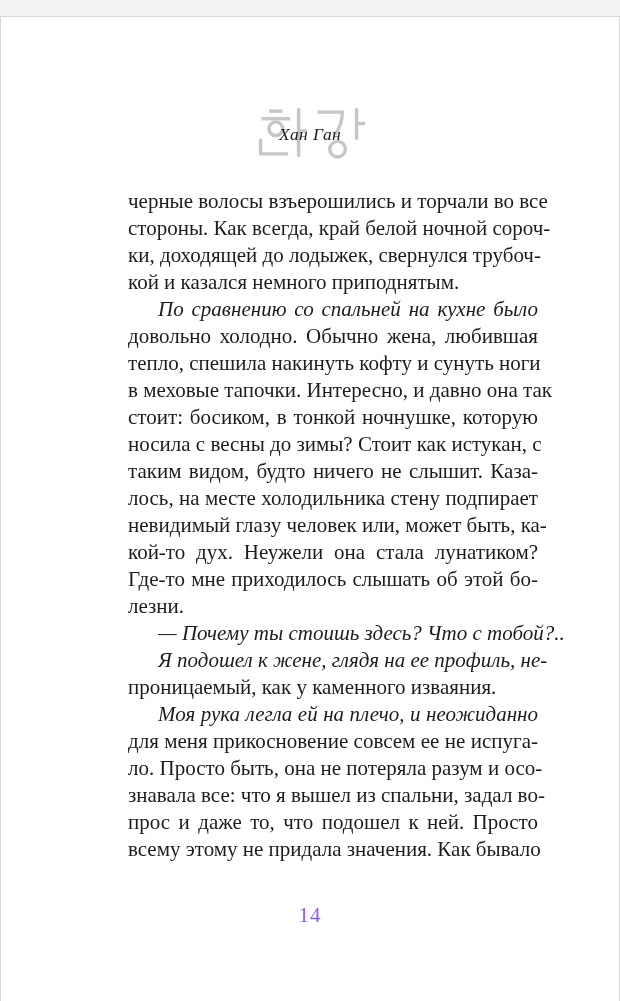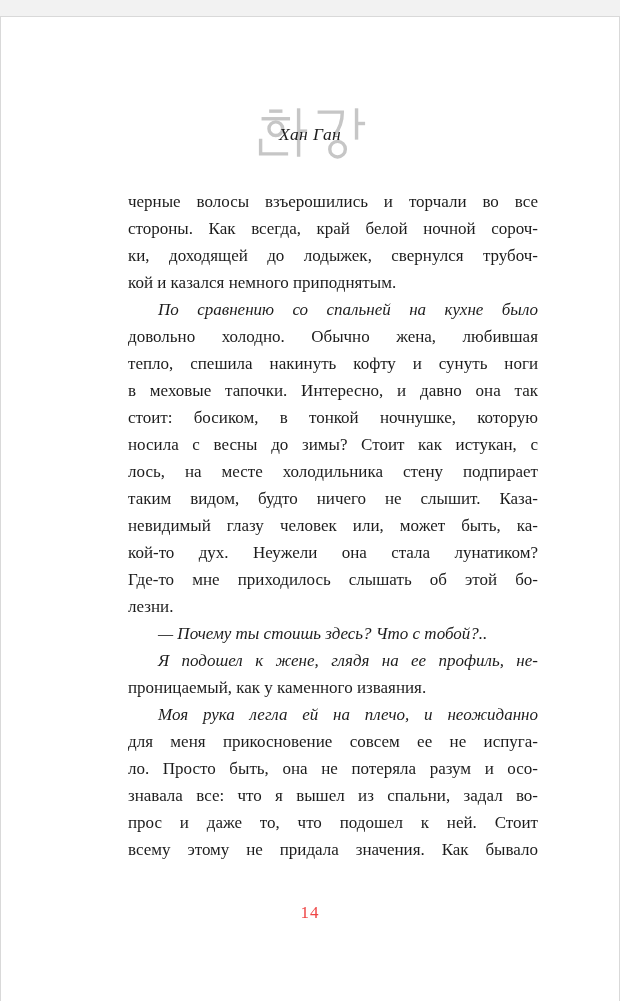--- a/index.html
+++ b/index.html
@@ -40,21 +40,21 @@
     font-style: italic;
     font-size: 17.5px;
     letter-spacing: 0.4px;
     color: #1c1c1c;
   }
   .text-block {
     position: absolute;
     top: 171px;
     left: 127px;
     width: 410px;
-    font-size: 17px;
+    font-size: 21px;
   }
   .line {
     line-height: 27px;
     height: 27px;
     text-align: justify;
     text-align-last: justify;
     white-space: nowrap;
   }
   .line.end {
     text-align-last: left;
@@ -64,23 +64,23 @@
     font-style: italic;
   }
   .footer {
     position: absolute;
     top: 886px;
     left: 0;
     width: 100%;
     text-align: center;
   }
   .page-number {
-    font-size: 17px;
+    font-size: 21px;
     letter-spacing: 1px;
-    color: #ef4444;
+    color: #8b5cf6;
   }
 </style>
 </head>
 <body>
 
 <div class="page">
 
   <div class="header">
 
     <svg class="korean-watermark" width="114" height="52" viewBox="0 0 120 54" fill="none" stroke="#c6c6c6" stroke-width="3.6" aria-label="한강">
@@ -111,40 +111,40 @@
         <div class="line">ки, доходящей до лодыжек, свернулся трубоч-</div>
         <div class="line end">кой и казался немного приподнятым.</div>
       </div>
       <div class="para">
         <div class="line indent">По сравнению со спальней на кухне было</div>
         <div class="line">довольно холодно. Обычно жена, любившая</div>
         <div class="line">тепло, спешила накинуть кофту и сунуть ноги</div>
         <div class="line">в меховые тапочки. Интересно, и давно она так</div>
         <div class="line">стоит: босиком, в тонкой ночнушке, которую</div>
         <div class="line">носила с весны до зимы? Стоит как истукан, с</div>
+        <div class="line">таким видом, будто ничего не слышит. Каза-</div>
         <div class="line">лось, на месте холодильника стену подпирает</div>
-        <div class="line">таким видом, будто ничего не слышит. Каза-</div>
         <div class="line">невидимый глазу человек или, может быть, ка-</div>
         <div class="line">кой-то дух. Неужели она стала лунатиком?</div>
         <div class="line">Где-то мне приходилось слышать об этой бо-</div>
         <div class="line end">лезни.</div>
       </div>
       <div class="para">
         <div class="line indent end">— Почему ты стоишь здесь? Что с тобой?..</div>
       </div>
       <div class="para">
         <div class="line indent">Я подошел к жене, глядя на ее профиль, не-</div>
         <div class="line end">проницаемый, как у каменного изваяния.</div>
       </div>
       <div class="para">
         <div class="line indent">Моя рука легла ей на плечо, и неожиданно</div>
         <div class="line">для меня прикосновение совсем ее не испуга-</div>
         <div class="line">ло. Просто быть, она не потеряла разум и осо-</div>
         <div class="line">знавала все: что я вышел из спальни, задал во-</div>
-        <div class="line">прос и даже то, что подошел к ней. Стоит</div>
+        <div class="line">прос и даже то, что подошел к ней. Просто</div>
         <div class="line">всему этому не придала значения. Как бывало</div>
       </div>
     </div>
 
   <div class="footer">
     <span class="page-number">14</span>
   </div>
 
 </div>
 

